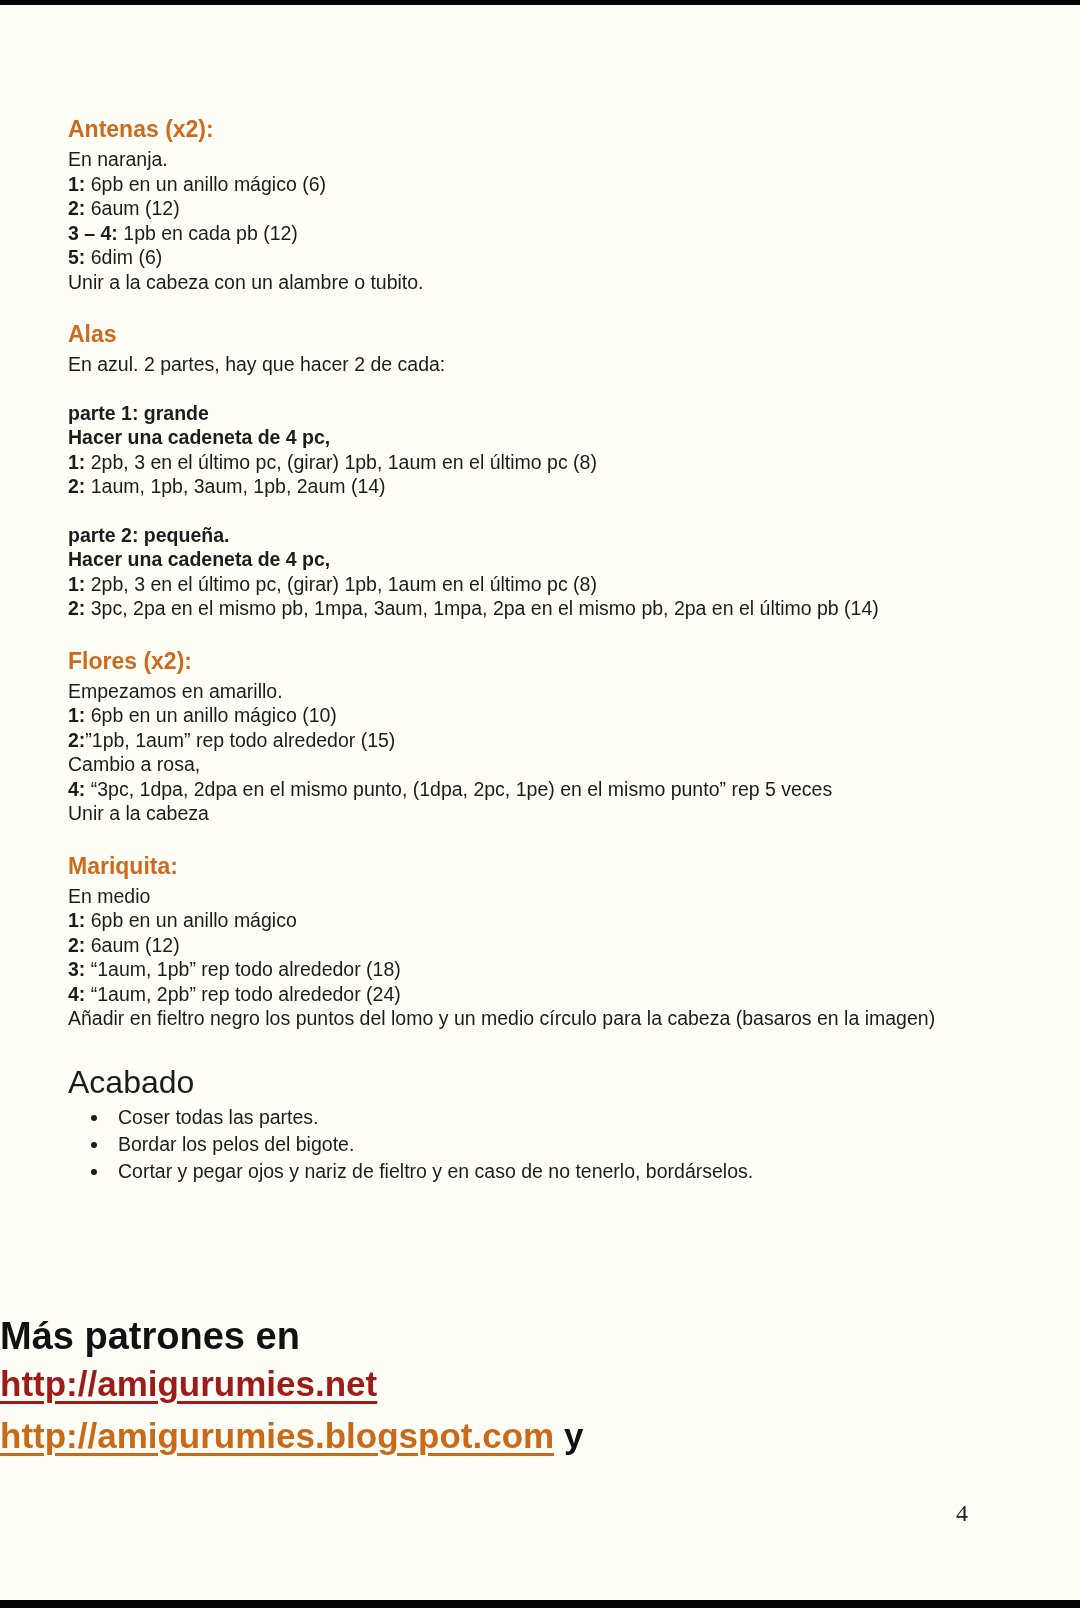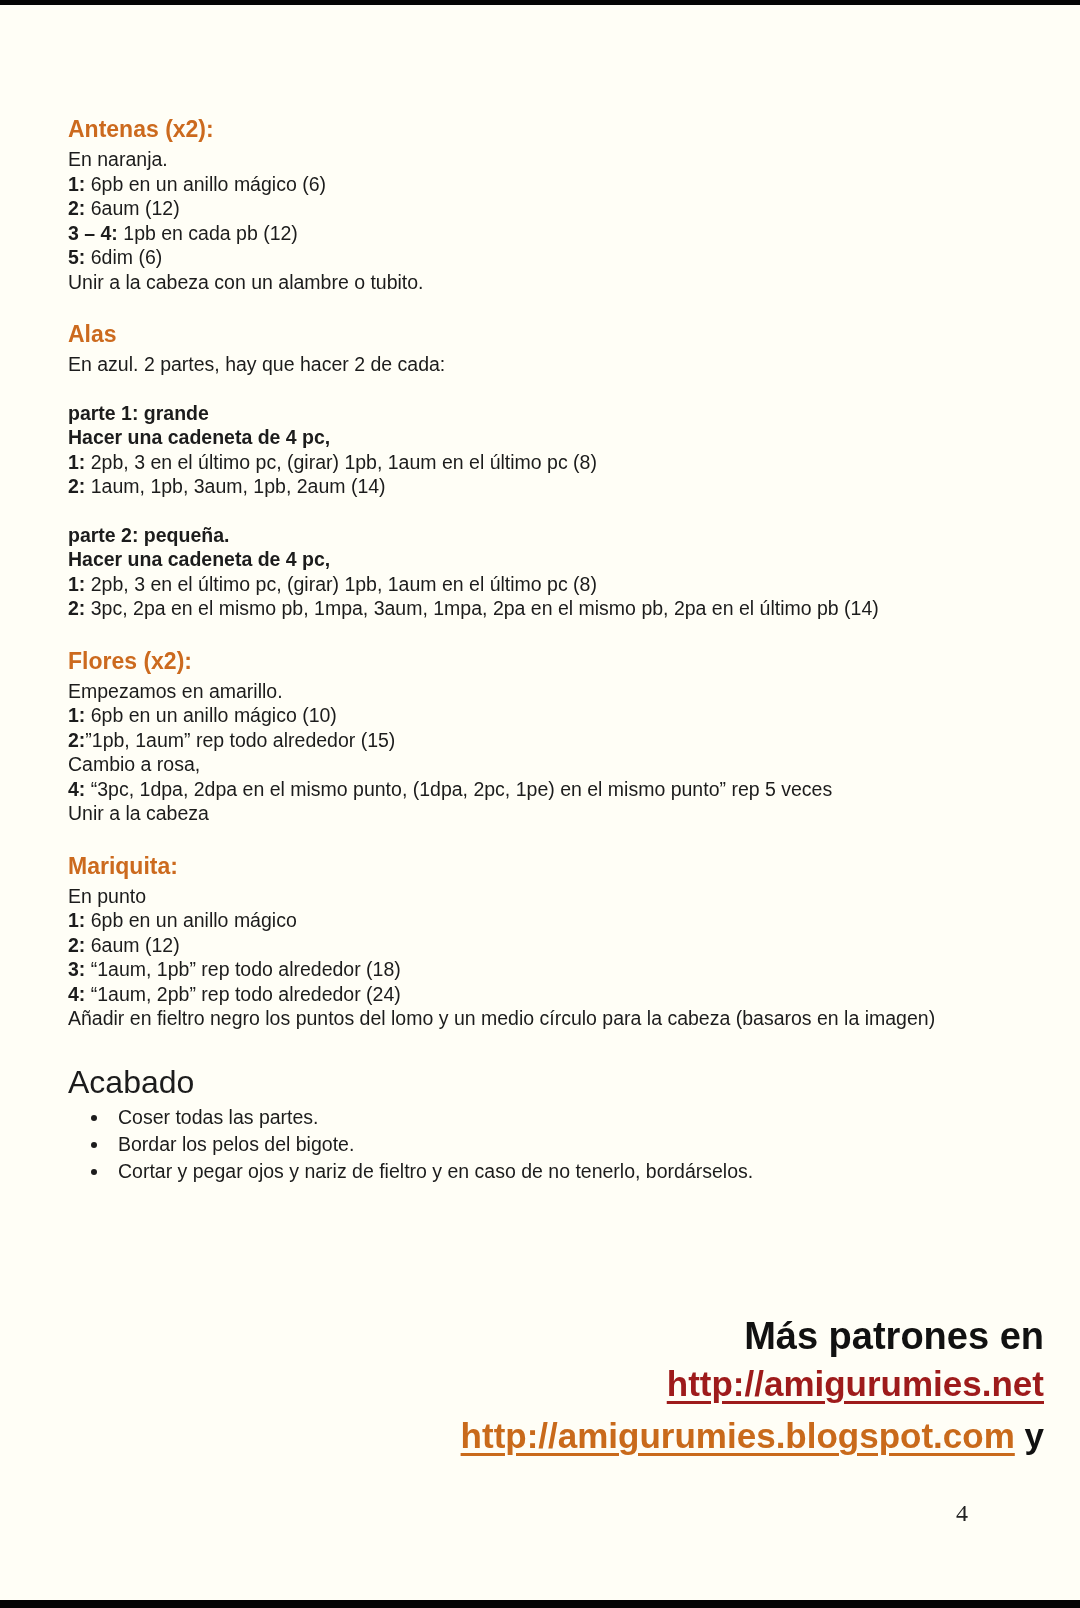--- a/index.html
+++ b/index.html
@@ -25,21 +25,21 @@
   .line .b { font-weight:bold; }
   .line.bold-full { font-weight:bold; }
   .spacer { height:24px; }
 
   .acabado { margin-top:36px; }
   .acabado-title { font-size:32px; line-height:30px; font-weight:normal; margin:0; }
   .acabado ul { margin:8px 0 0 0; padding-left:42px; }
   .acabado li { margin:0 0 2px 0; padding-left:8px; line-height:25px; }
 
   .footer {
-    position:absolute; left:0; top:1314px; width:1044px; text-align:right;
+    position:absolute; left:0; top:1314px; width:1044px; text-align:left;
   }
   .footer-title { font-size:38px; line-height:44px; font-weight:bold; color:#111; }
   .footer-line { font-size:35px; line-height:52px; font-weight:bold; }
   .footer-line a { text-decoration:underline; text-decoration-thickness:3px; text-underline-offset:5px; }
   a.link1 { color:var(--link1-color,#C96A1B); }
   a.link2 { color:var(--link2-color,#9E1B1B); }
   .link-suffix { color:#111; }
 
   .page-number {
     position:absolute; left:956px; top:1500px;
@@ -74,21 +74,21 @@
         <p class="line"><span class="b">1:</span> 2pb, 3 en el último pc, (girar) 1pb, 1aum en el último pc (8)</p>
         <p class="line"><span class="b">2:</span> 3pc, 2pa en el mismo pb, 1mpa, 3aum, 1mpa, 2pa en el mismo pb, 2pa en el último pb (14)</p>
         <div class="sec-heading">Flores (x2):</div>
         <p class="line">Empezamos en amarillo.</p>
         <p class="line"><span class="b">1:</span> 6pb en un anillo mágico (10)</p>
         <p class="line"><span class="b">2:</span>”1pb, 1aum” rep todo alrededor (15)</p>
         <p class="line">Cambio a rosa,</p>
         <p class="line"><span class="b">4:</span> “3pc, 1dpa, 2dpa en el mismo punto, (1dpa, 2pc, 1pe) en el mismo punto”  rep 5 veces</p>
         <p class="line">Unir a la cabeza</p>
         <div class="sec-heading">Mariquita:</div>
-        <p class="line">En punto</p>
+        <p class="line">En medio</p>
         <p class="line"><span class="b">1:</span> 6pb en un anillo mágico</p>
         <p class="line"><span class="b">2:</span> 6aum (12)</p>
         <p class="line"><span class="b">3:</span> “1aum, 1pb” rep todo alrededor (18)</p>
         <p class="line"><span class="b">4:</span> “1aum, 2pb” rep todo alrededor (24)</p>
         <p class="line">Añadir en fieltro negro los puntos del lomo y  un medio círculo para la cabeza (basaros en la imagen)</p>
       </div>
 
     <div class="acabado">
       <h2 class="acabado-title">Acabado</h2>
       <ul>

